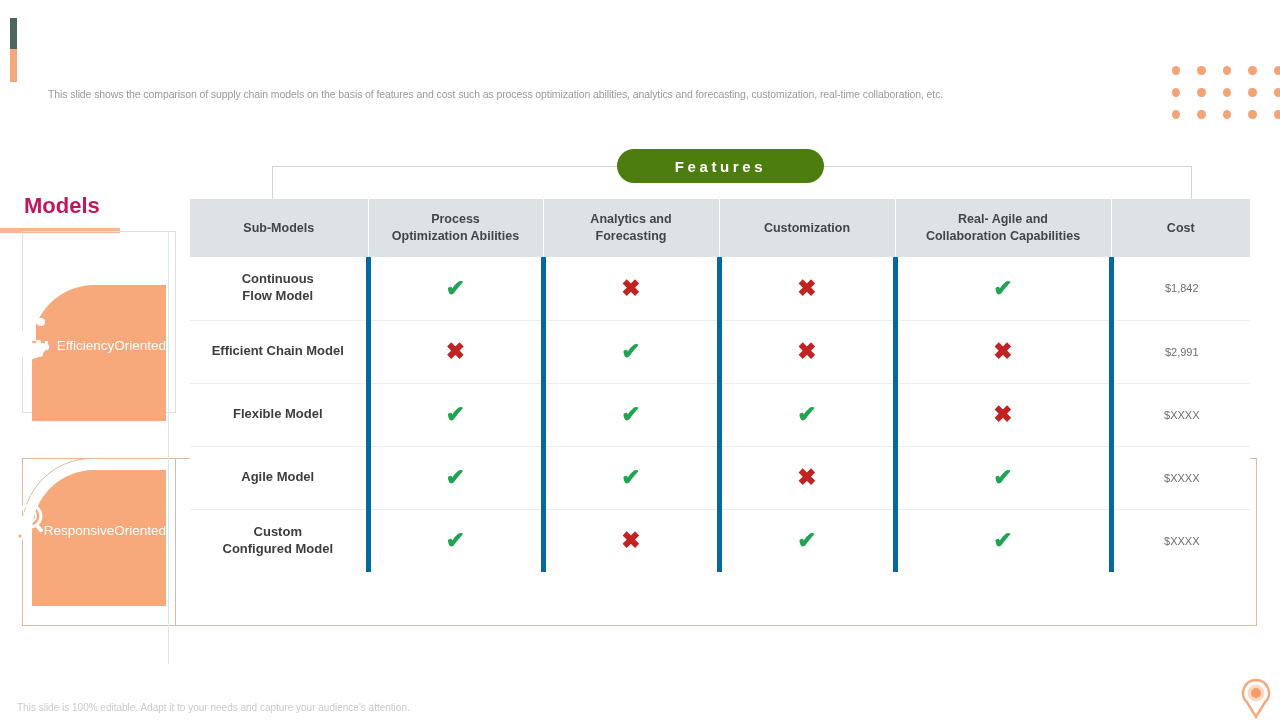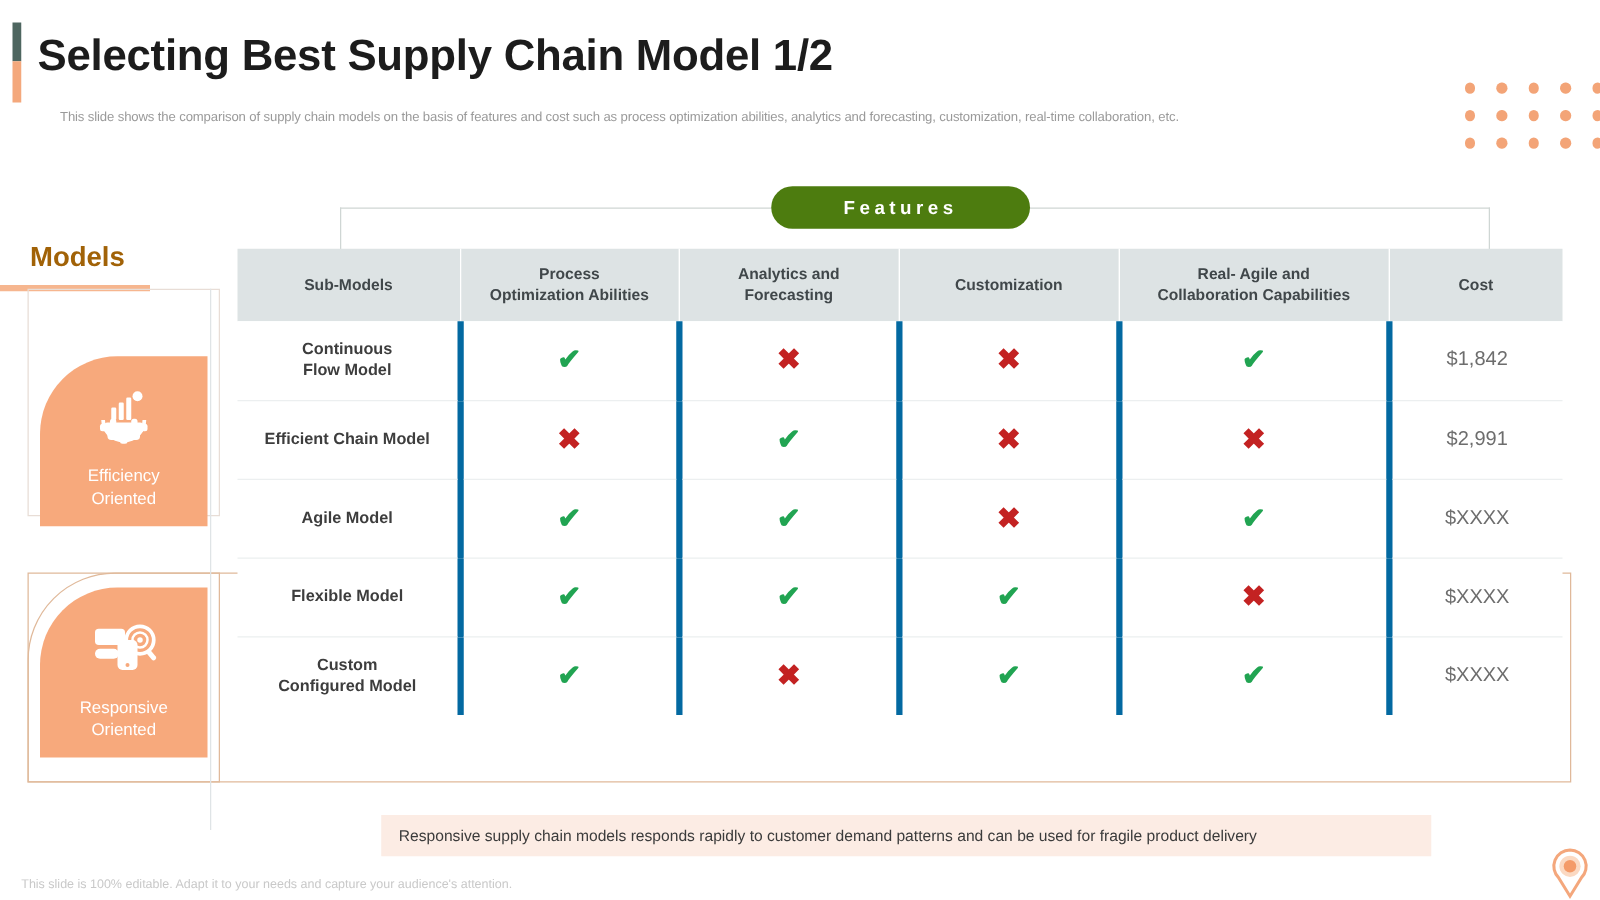--- a/index.html
+++ b/index.html
@@ -44,32 +44,32 @@
     position: absolute; left: 272px; top: 166px;
     width: 920px; height: 48px;
     border-left: 1px solid #cfd6d4;
     border-top: 1px solid #cfd6d4;
     border-right: 1px solid #cfd6d4;
   }
 
   
   .models-label {
     position: absolute; left: 24px; top: 193px;
-    font-size: 22px; font-weight: bold; color: #a16207;
+    font-size: 22px; font-weight: bold; color: #be185d;
   }
   .models-underline {
     position: absolute; left: 0px; top: 228px;
     width: 120px; height: 5px; background: #f6b68f;
   }
 
   
   .card {
     position: absolute; width: 134px; height: 136px;
     background: #f7a97c; color: #fff;
-    display: flex; flex-direction: column;
+    display: flex; flex-direction: row;
     align-items: center; justify-content: flex-end;
     padding-bottom: 13px;
     text-align: center;
     font-size: 13.5px; line-height: 1.35; font-weight: 500;
   }
   #card-efficiency { left: 32px; top: 285px; border-top-left-radius: 62px; }
   #card-responsive { left: 32px; top: 470px; border-top-left-radius: 62px; }
   .card .glyph { margin-bottom: 8px; }
 
   .frame-efficiency {
@@ -120,21 +120,21 @@
     border-right: 5px solid #0369a1;
     background: #fff;
   }
   table.matrix td:last-child { border-right: none; }
   table.matrix tr:last-child td { border-bottom: none; }
 
   td.rowlabel {
     font-size: 13px; font-weight: bold; color: #3d3d3d;
     line-height: 1.3;
   }
-  td.cost { font-size: 16px; color: #6d6d6d; margin-top: 40px; }
+  td.cost { font-size: 11px; color: #6d6d6d; margin-top: 40px; }
 
   .mark { font-size: 23px; font-weight: bold; line-height: 1; display: inline-block; }
   .mark.yes { color: #21a452; }
   .mark.no  { color: #c32222; }
 
   
   col.c0 { width: 178px; }
   col.c1 { width: 175px; }
   col.c2 { width: 176px; }
   col.c3 { width: 176px; }
@@ -163,21 +163,20 @@
 </head>
 <body>
 
 <div id="slide">
 
   <div class="accent-bar">
     <div class="top"></div>
     <div class="bot"></div>
   </div>
 
-  <div class="title">Selecting Best Supply Chain Model 1/2</div>
   <div class="subtitle">This slide shows the comparison of supply chain models on the basis of features and cost such as process optimization abilities, analytics and forecasting, customization, real-time collaboration, etc.</div>
 
   <div class="dotgrid">
     <div class="row">
       <div class="dot"></div>
         <div class="dot"></div>
         <div class="dot"></div>
         <div class="dot"></div>
         <div class="dot"></div>
     </div>
@@ -305,55 +304,52 @@
             <div>Efficient Chain Model</div>
           </td>
           <td><span class="mark no">✖</span></td>
           <td><span class="mark yes">✔</span></td>
           <td><span class="mark no">✖</span></td>
           <td><span class="mark no">✖</span></td>
           <td class="cost">$2,991</td>
         </tr>
         <tr>
           <td class="rowlabel">
+            <div>Flexible Model</div>
+          </td>
+          <td><span class="mark yes">✔</span></td>
+          <td><span class="mark yes">✔</span></td>
+          <td><span class="mark yes">✔</span></td>
+          <td><span class="mark no">✖</span></td>
+          <td class="cost">$XXXX</td>
+        </tr>
+        <tr>
+          <td class="rowlabel">
             <div>Agile Model</div>
           </td>
           <td><span class="mark yes">✔</span></td>
           <td><span class="mark yes">✔</span></td>
           <td><span class="mark no">✖</span></td>
           <td><span class="mark yes">✔</span></td>
-          <td class="cost">$XXXX</td>
-        </tr>
-        <tr>
-          <td class="rowlabel">
-            <div>Flexible Model</div>
-          </td>
-          <td><span class="mark yes">✔</span></td>
-          <td><span class="mark yes">✔</span></td>
-          <td><span class="mark yes">✔</span></td>
-          <td><span class="mark no">✖</span></td>
           <td class="cost">$XXXX</td>
         </tr>
         <tr>
           <td class="rowlabel">
             <div>Custom</div>
             <div>Configured Model</div>
           </td>
           <td><span class="mark yes">✔</span></td>
           <td><span class="mark no">✖</span></td>
           <td><span class="mark yes">✔</span></td>
           <td><span class="mark yes">✔</span></td>
           <td class="cost">$XXXX</td>
         </tr>
       </tbody>
   </table>
 
-  <div class="callout">
-    <span>Responsive supply chain models responds rapidly to customer demand patterns and can be used for fragile product delivery</span>
-  </div>
 
   <div class="footer">This slide is 100% editable.  Adapt it to your needs and capture your audience's attention.</div>
 
   <div class="pin">
     <svg width="40" height="44" viewBox="0 0 40 44">
       <path d="M20 4 a13 13 0 0 1 9 22.3 L20 41 L11 26.3 A13 13 0 0 1 20 4 z" fill="none" stroke="#f4a77c" stroke-width="2.4"></path>
       <circle cx="20" cy="17" r="8.5" fill="#fbd9c2"></circle>
       <circle cx="20" cy="17" r="5" fill="#f49b69"></circle>
     </svg>
   </div>

